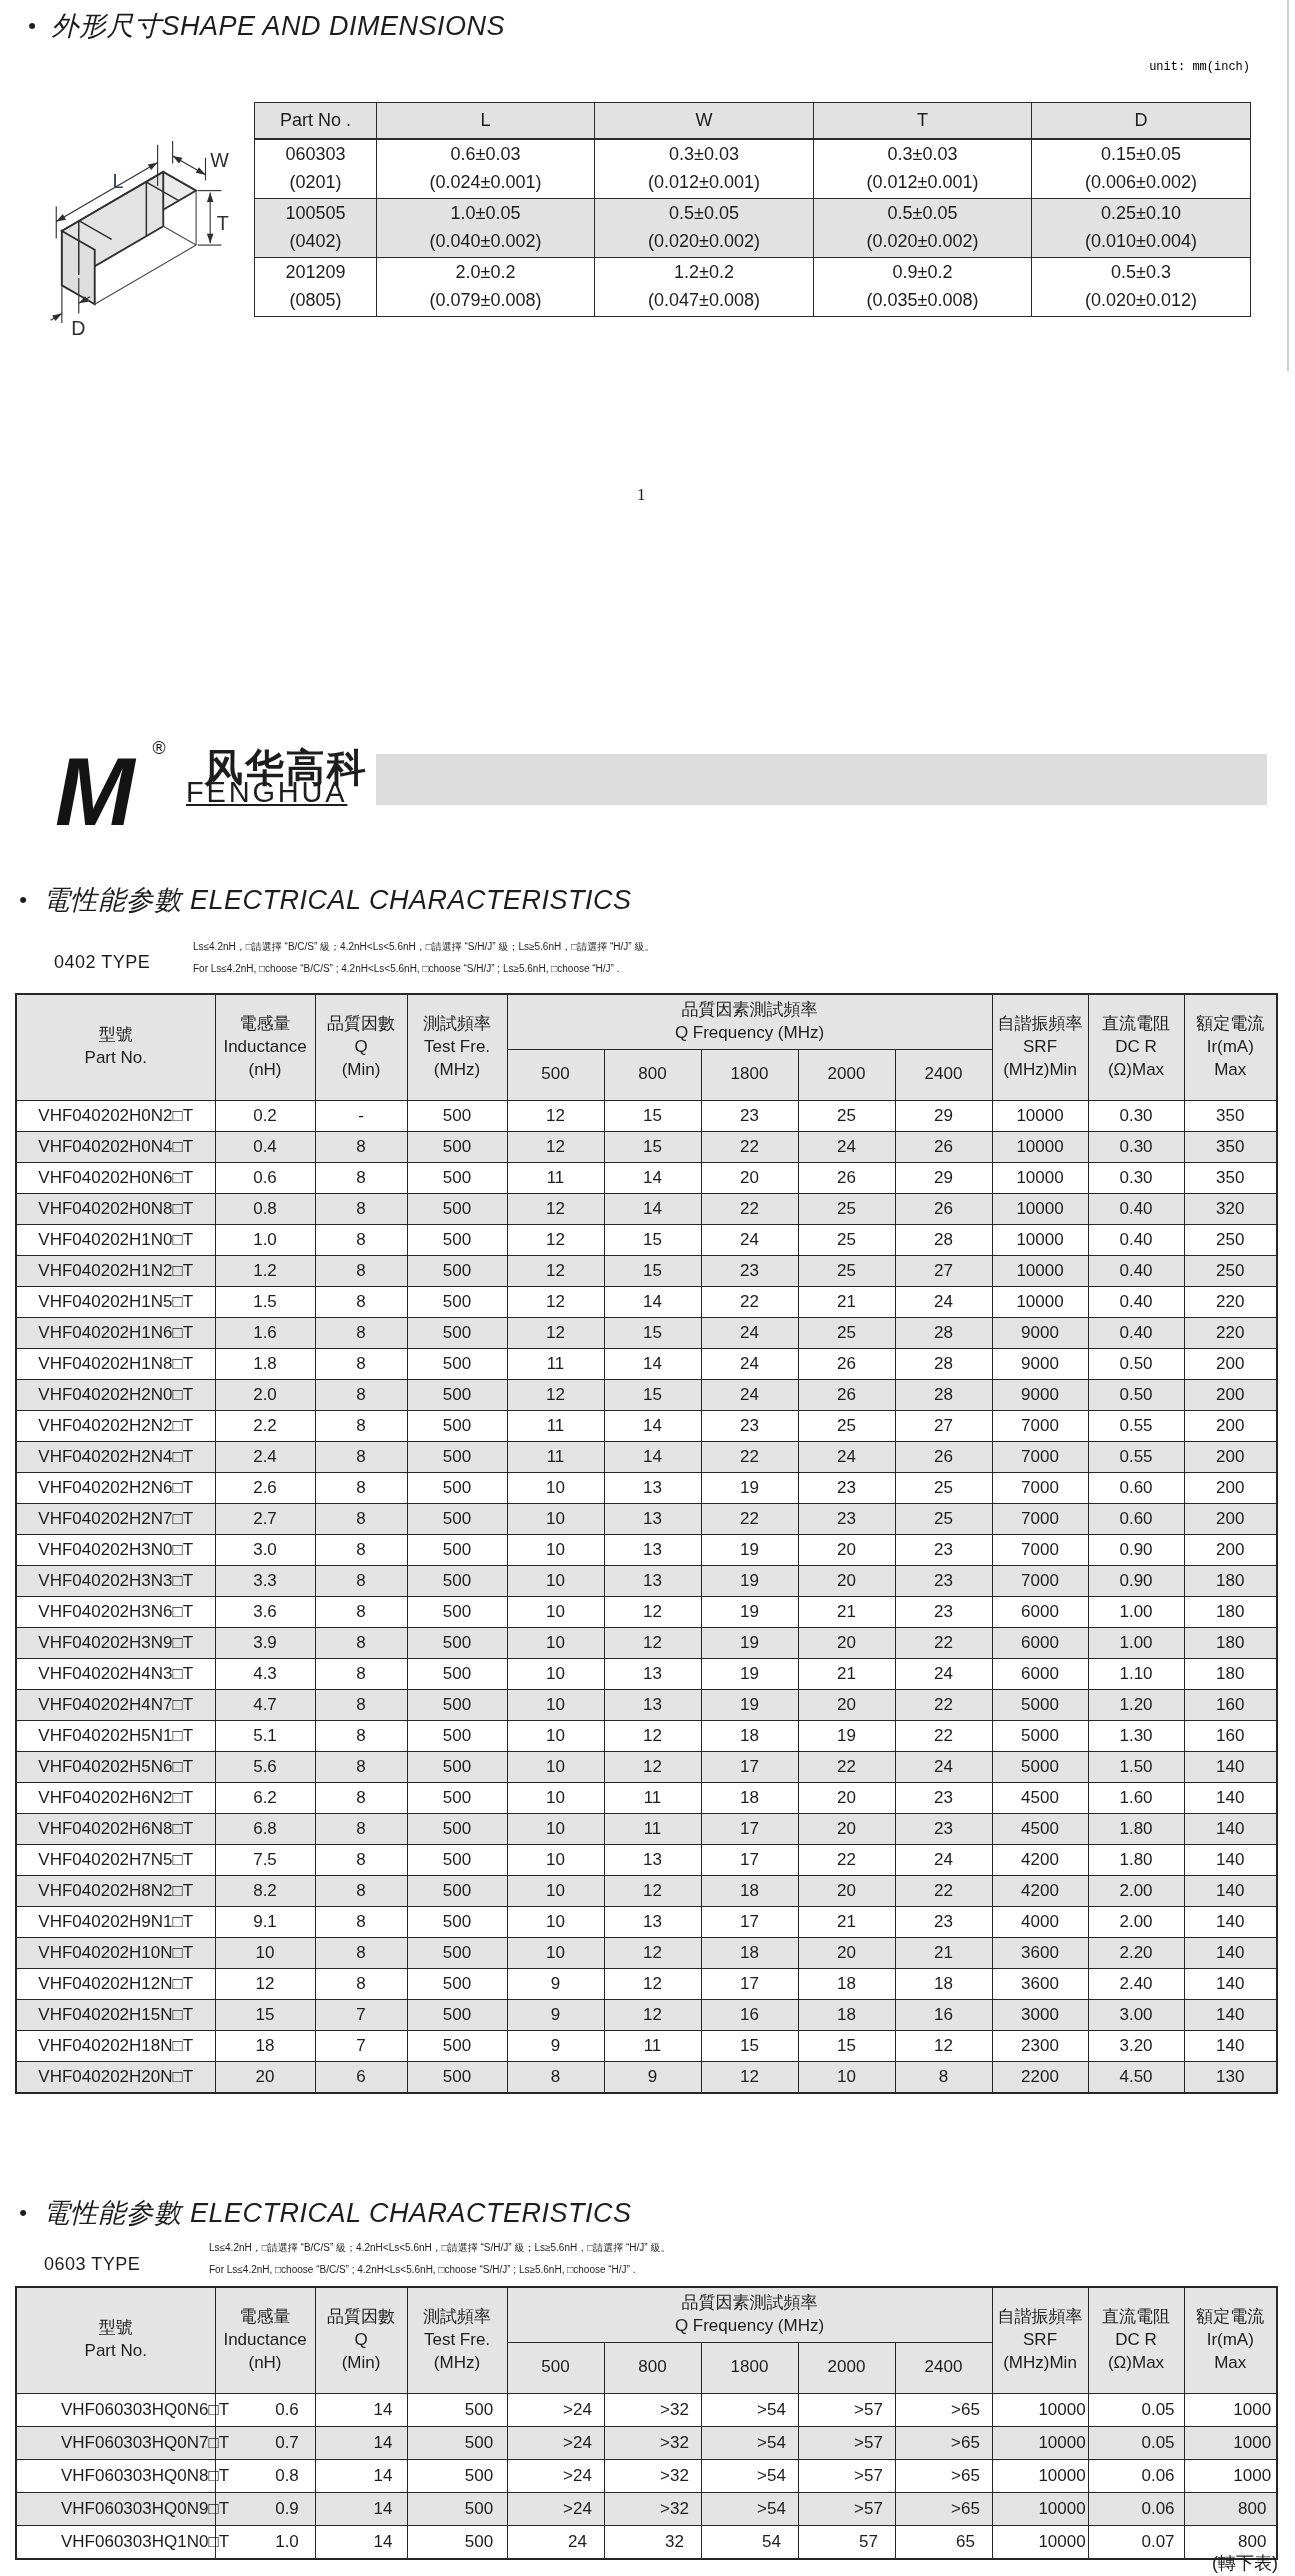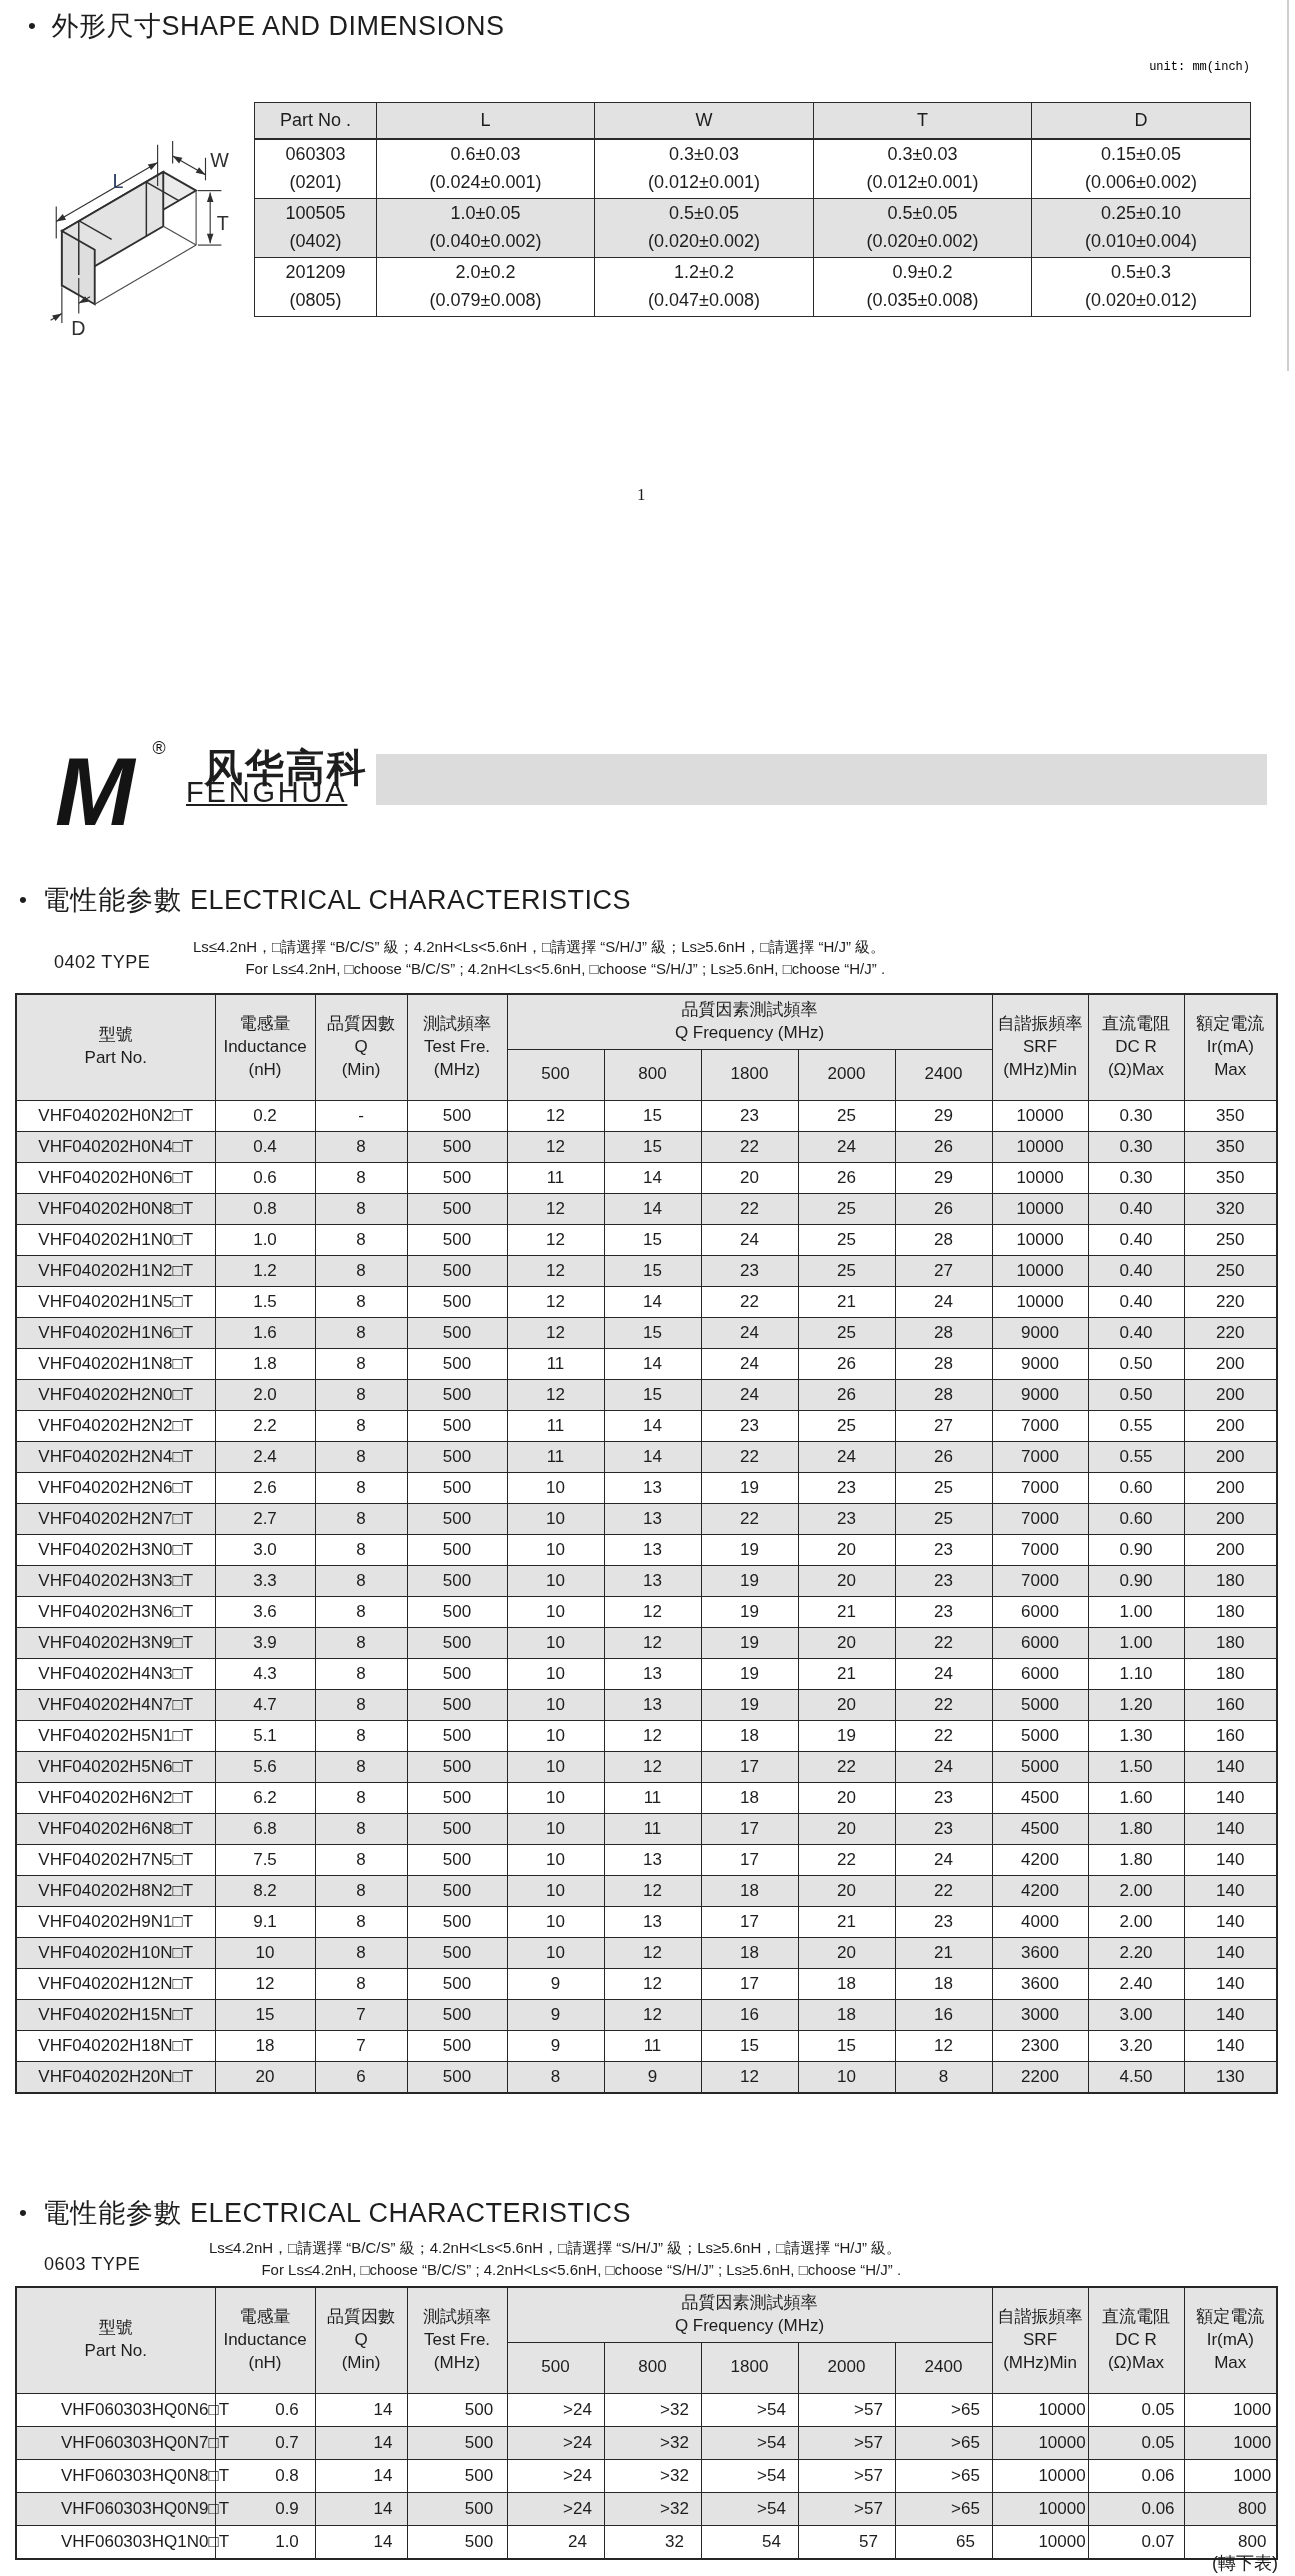--- a/index.html
+++ b/index.html
@@ -1,21 +1,21 @@
 <!DOCTYPE html>
 <html style="font-size:15px"><head>
 <meta charset="utf-8">
 <style>
   html,body{margin:0;padding:0;background:#ffffff;}
   .page{position:relative;width:1295px;height:2576px;background:#ffffff;overflow:hidden;
         font-family:"Liberation Sans","DejaVu Sans",sans-serif;color:#1d1d1d;}
   .abs{position:absolute;}
 
   
-  .sec-title{font-size:27px;letter-spacing:0.5px;white-space:nowrap;}
+  .sec-title{font-size:27px;letter-spacing:0.5px;white-space:nowrap;font-style:italic;}
   .sec-title .bullet{font-size:22.6px;margin-right:15px;vertical-align:1.9px;}
   .sec-title .zh{letter-spacing:0.9px;}
   .unit-note{font-size:12px;color:#000000;font-family:Liberation Mono, monospace;}
   .page-num{font-family:"Liberation Serif","DejaVu Serif",serif;font-size:17px;}
 
   
   table{border-collapse:collapse;table-layout:fixed;}
   .dims-table{left:254px;top:102px;width:996px;font-size:18px;border:1.9px solid #2b2b2b;}
   .dims-table th,.dims-table td{border:0.9px solid #2b2b2b;border-top-width:1.9px;border-bottom-width:1.9px;
       text-align:center;vertical-align:middle;white-space:pre-line;padding:0;line-height:1.55;}
@@ -28,21 +28,21 @@
   .elec-table th,.elec-table td{border:1.9px solid #262626;padding:0;text-align:center;vertical-align:middle;}
   .elec-table th{background:#e4e4e4;font-weight:normal;white-space:pre-line;line-height:1.35;font-size:17px;}
   .elec-table thead tr:nth-child(1){height:55px;}
   .elec-table thead tr:nth-child(2){height:51px;}
   .elec-table tbody td{background:#ffffff;}
   .elec-table tbody tr:nth-child(even) td{background:#e3e3e3;}
   #table-0402 tbody td{height:30px;}
   #table-0603 tbody td{height:32px;padding-left:44px;}
 
   .type-label{font-size:18px;letter-spacing:0.5px;}
-  .notes{font-size:15px;line-height:21.6px;white-space:nowrap;text-align:right;}
+  .notes{font-size:10px;line-height:21.6px;white-space:nowrap;}
   .continued{font-size:18px;}
 
   
   .logo-zh{font-size:39px;font-weight:bold;letter-spacing:1.9px;}
   .logo-en{font-size:29px;letter-spacing:2.8px;}
   .gray-bar{left:376px;top:754px;width:891px;height:51px;background:#dcdcdc;}
   .scan-edge{left:1287px;top:0;width:1.9px;height:371px;background:#cfcfcf;}
 
   svg text{font-family:"Liberation Sans","DejaVu Sans",sans-serif;}
 </style>

